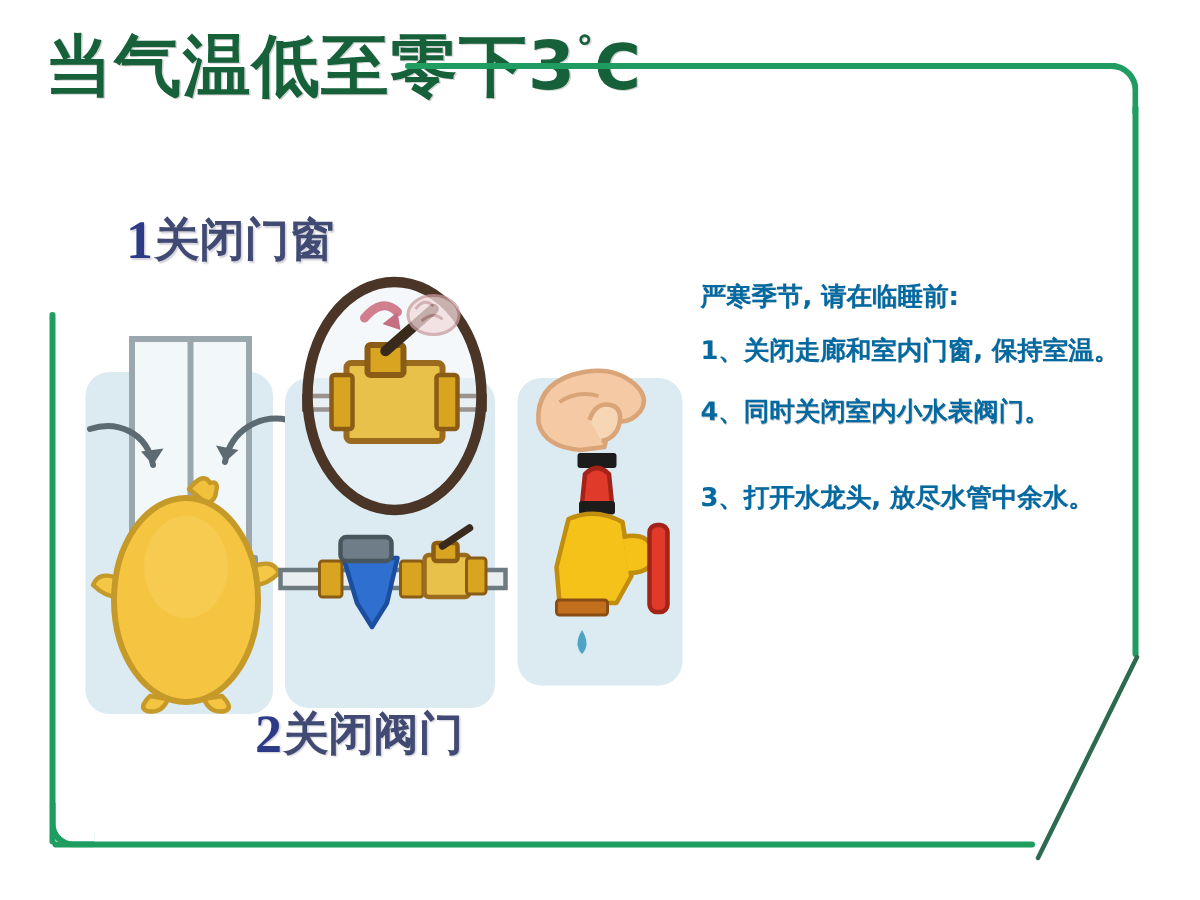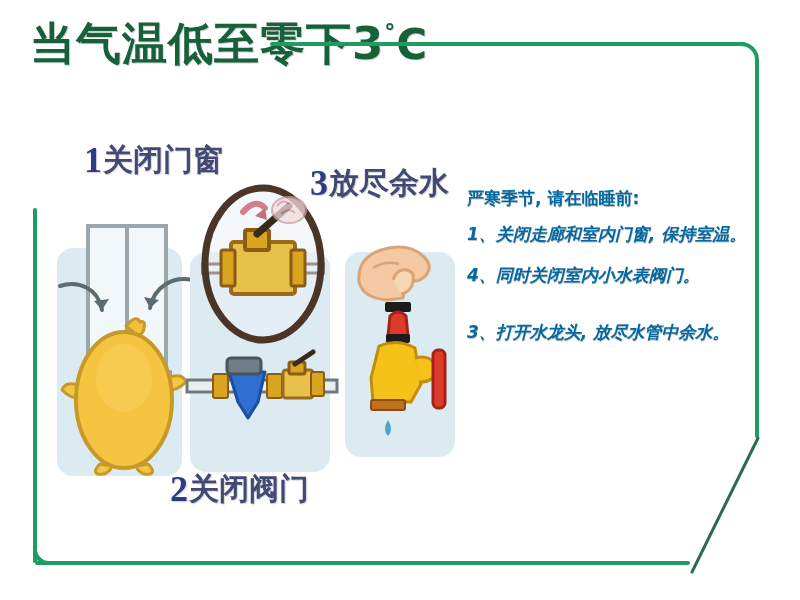--- a/index.html
+++ b/index.html
@@ -160,21 +160,20 @@
     font-size: 17px;
     line-height: 1.2;
     margin-bottom: 16px;
     text-shadow: .5px .5px 0 rgba(0,0,0,.25);
   }
   .body-text .item {
     font-size: 17px;
     line-height: 1.2;
     margin-bottom: 20px;
     text-shadow: .5px .5px 0 rgba(0,0,0,.25);
-    font-style: italic;
   }
   .body-text .item:last-child { margin-bottom: 0; margin-top: 37px; }
 </style>
 </head>
 <body>
 
 <div id="poster">
 
   <div class="headline">
     <span>当气温低至零下</span><span>3</span><span class="deg">°</span><span class="unit">C</span>
@@ -191,23 +190,20 @@
   </svg>
 
   <div class="step-label" id="label-1">
     <span class="num">1</span><span class="txt">关闭门窗</span>
   </div>
 
   <div class="step-label" id="label-2">
     <span class="num">2</span><span class="txt">关闭阀门</span>
   </div>
 
-  <div class="step-label" id="label-3">
-    <span class="num">3</span><span class="txt">放尽余水</span>
-  </div>
 
   <div class="panel" id="panel-1"></div>
   <svg class="art" style="left:40px; top:218px;" width="170" height="275" viewBox="0 0 170 275">
 
     <rect x="48" y="8" width="78" height="152" fill="#f2f7fa" stroke="#9aa7ad" stroke-width="4"></rect>
     <line x1="87" y1="10" x2="87" y2="158" stroke="#9aa7ad" stroke-width="4"></line>
     <rect x="42" y="152" width="20" height="14" rx="2" fill="#8d979c"></rect>
     <rect x="112" y="152" width="20" height="14" rx="2" fill="#8d979c"></rect>
 
     <path d="M20 68 C 38 62, 58 70, 62 92" fill="none" stroke="#5c6b72" stroke-width="4" stroke-linecap="round"></path>

